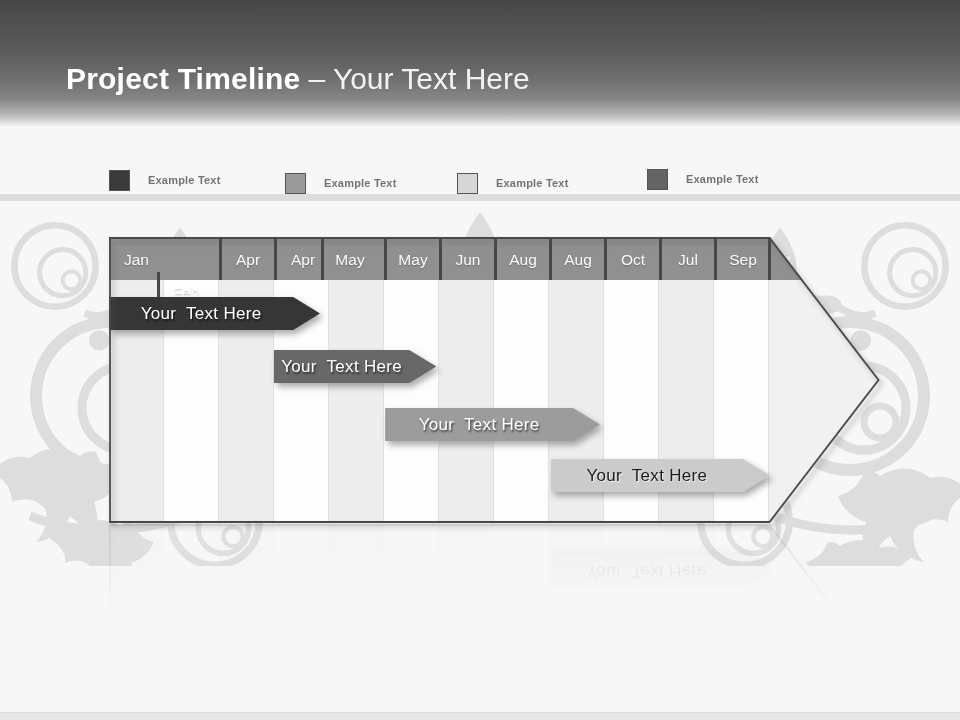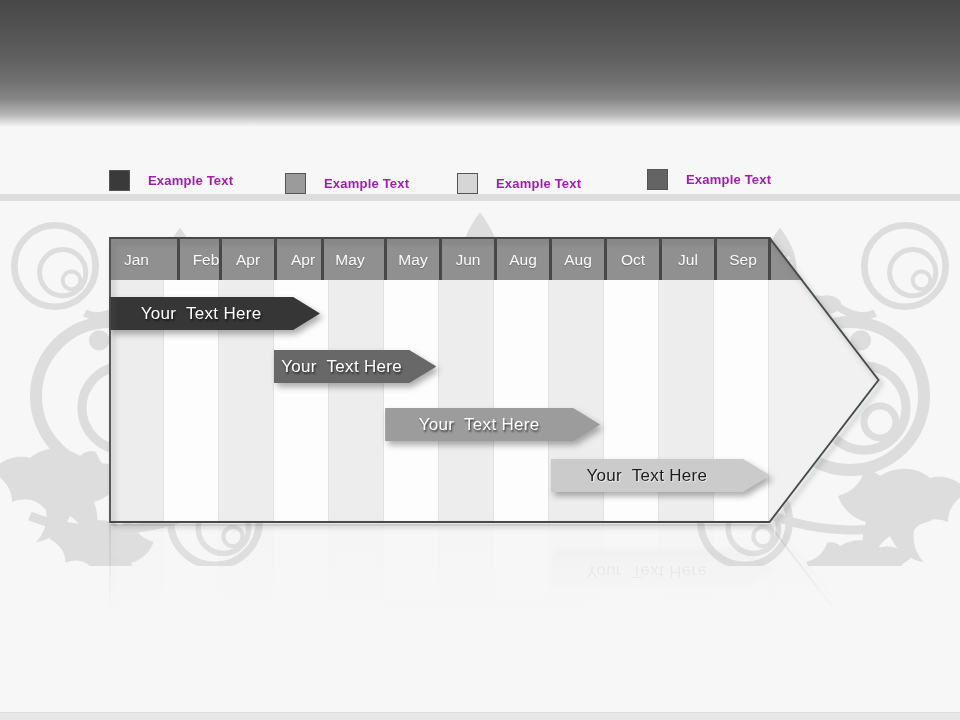--- a/index.html
+++ b/index.html
@@ -20,21 +20,21 @@
             mask-image:linear-gradient(to bottom,transparent 0,#000 42px);}
 
   
   .legend{position:absolute;left:0;top:168px;width:960px;height:28px;}
   .legend-item{position:absolute;display:flex;align-items:center;gap:18px;height:24px;}
   .legend-item:nth-child(1){left:109px;}
   .legend-item:nth-child(2){left:285px;top:3px;}
   .legend-item:nth-child(3){left:457px;top:3px;}
   .legend-item:nth-child(4){left:647px;top:-1px;}
   .swatch{width:21px;height:21px;box-sizing:border-box;border:1px solid #555;}
-  .legend-label{font-size:13px;font-weight:bold;color:#a21caf;letter-spacing:.2px;white-space:pre;}
+  .legend-label{font-size:11px;font-weight:bold;color:#737373;letter-spacing:.2px;white-space:pre;}
 
   
   .timeline{position:absolute;left:109px;top:237px;width:771px;height:286px;}
   .clip{position:absolute;inset:0;background:#5eead4;
     clip-path:polygon(0 0,661px 0,100% 143px,661px 100%,0 100%);}
   .tip-fill{position:absolute;left:660px;top:0;right:0;bottom:0;background:#f1f1f1;}
   .header-row{position:absolute;left:0;top:0;width:100%;height:43px;background:#909090;
     border-top:2px solid #3e3e3e;box-sizing:border-box;}
   .month-cell{position:absolute;top:0;width:55px;height:100%;box-sizing:border-box;
     display:flex;align-items:center;justify-content:center;}
@@ -126,20 +126,23 @@
       <use href="#swirl" transform="translate(745,425) scale(.6)"></use>
       <use href="#leafy" transform="translate(80,360)"></use>
       <use href="#leafy" transform="translate(880,380) scale(-1,1)"></use>
       <use href="#leafy" transform="translate(120,430) scale(.8)"></use>
       <use href="#leafy" transform="translate(840,450) scale(-0.8,0.8)"></use>
       <path d="M30,420 C80,440 150,440 210,410" fill="none" stroke-width="9"></path>
       <path d="M930,420 C880,440 810,440 750,410" fill="none" stroke-width="9"></path>
     </g>
   </svg>
 
+  <div class="title">
+    <span class="bold">Project Timeline</span><span class="light">– Your Text Here</span>
+  </div>
 
   <div class="legend">
       <div class="legend-item">
     <span class="swatch" style="background: rgb(58, 58, 58);"></span>
     <span class="legend-label">Example Text</span>
   </div>
       <div class="legend-item">
     <span class="swatch" style="background: rgb(155, 155, 155);"></span>
     <span class="legend-label">Example Text</span>
   </div>
@@ -168,21 +171,21 @@
           <div class="body-column col-shade" style="left: 440px;"></div>
           <div class="body-column col-white" style="left: 495px;"></div>
           <div class="body-column col-shade" style="left: 550px;"></div>
           <div class="body-column col-white" style="left: 605px;"></div>
         </div>
       <div class="header-row" style="background: rgb(144, 144, 144);">
         <div class="header-end-sep"></div>
       <div class="month-cell" style="left: 0px;">
     <span class="month-label">Jan</span>
   </div>
-          <div class="month-cell sep" style="left: 68px;">
+          <div class="month-cell sep" style="left: 48px; margin-top: 33px;">
     <span class="month-label">Feb</span>
   </div>
           <div class="month-cell sep" style="left: 110px;">
     <span class="month-label">Apr</span>
   </div>
           <div class="month-cell sep" style="left: 165px;">
     <span class="month-label">Apr</span>
   </div>
           <div class="month-cell sep" style="left: 212px;">
     <span class="month-label">May</span>

